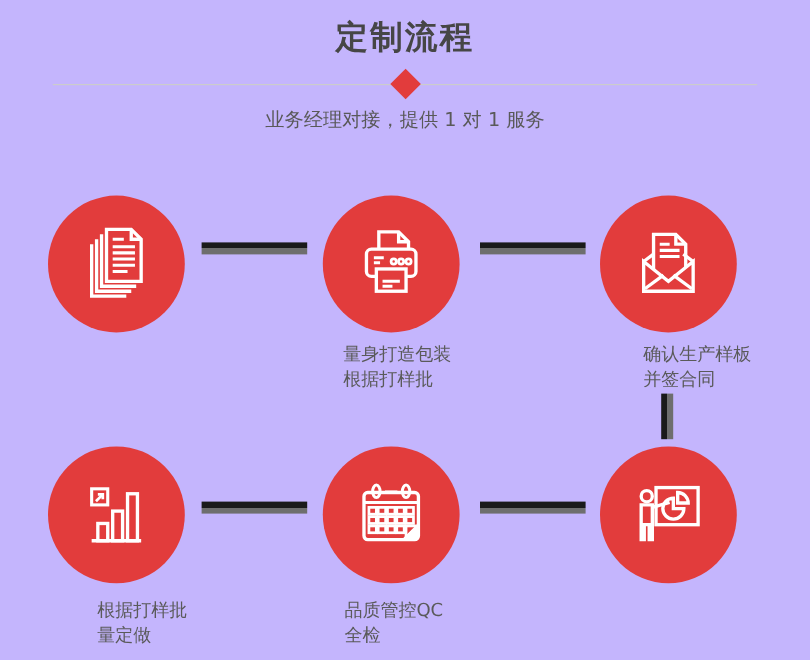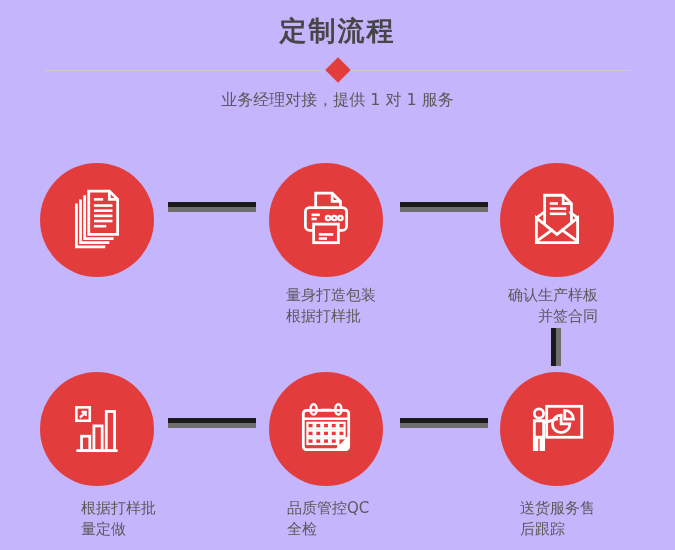--- a/index.html
+++ b/index.html
@@ -148,30 +148,26 @@
         <path d="M10,24 H19 V52 H16.5 V40 H12.5 V52 H10 Z"></path>
         <path d="M19,26 L33,22"></path>
       </svg>
     </span>
   </div>
 
   <div class="label" style="left:286px; top:285px;">
     <div>量身打造包装</div>
     <div>根据打样批</div>
   </div>
-  <div class="label" style="left:508px; top:285px;text-align:right;">
+  <div class="label" style="left:536px; top:285px;">
     <div>确认生产样板</div>
     <div>并签合同</div>
   </div>
   <div class="label" style="left:66px; top:498px;margin-left:15px;">
     <div>根据打样批</div>
     <div>量定做</div>
   </div>
   <div class="label" style="left:287px; top:498px;">
     <div>品质管控QC</div>
     <div>全检</div>
   </div>
-  <div class="label" style="left:520px; top:498px;">
-    <div>送货服务售</div>
-    <div>后跟踪</div>
-  </div>
 
 </div>
 
 </body></html>

